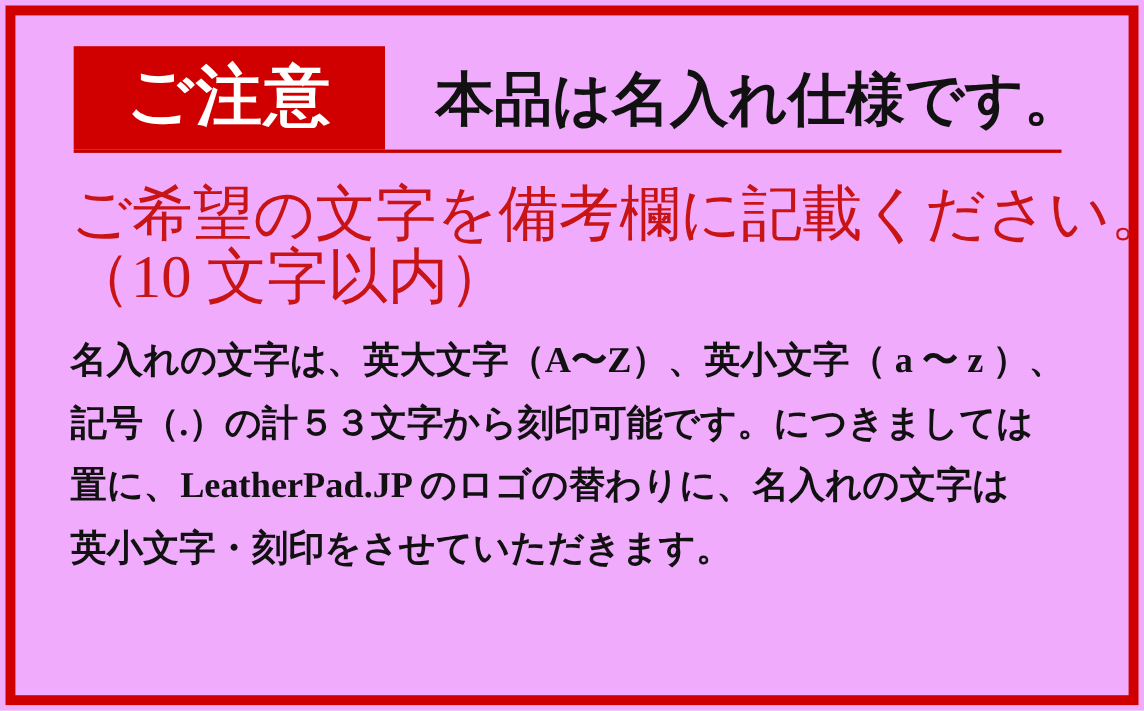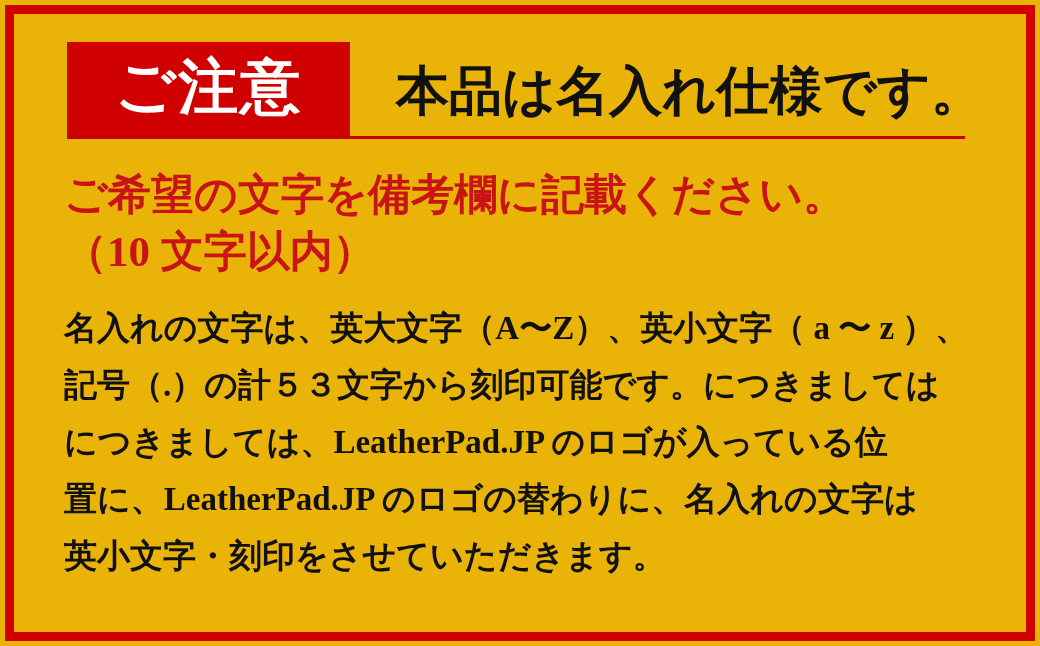--- a/index.html
+++ b/index.html
@@ -108,22 +108,22 @@
   }
 
   
   #highlight-block {
     position: absolute;
     left: 64px;
     top: 166px;
     width: 920px;
     color: #c81414;
     font-family: "Liberation Serif", "DejaVu Serif", serif;
-    font-weight: bold;
-    font-size: 43px;
+    font-weight: normal;
+    font-size: 55px;
     line-height: 57px;
     letter-spacing: 0px;
     white-space: nowrap;
   }
   .highlight-line { display: block; }
 
   
   #body-block {
     position: absolute;
     left: 64px;
@@ -134,21 +134,21 @@
     font-weight: bold;
     font-size: 33px;
     line-height: 57px;
     white-space: nowrap;
   }
   .body-line { display: block; }
 </style>
 </head>
 <body>
 
-<div id="notice-card" style="background: #eab308;">
+<div id="notice-card" style="background: #f0abfc;">
 
   <div id="notice-frame" style="border-color: rgb(208, 0, 0);"></div>
 
   <div id="content">
 
     <div id="header-row">
 
       <div id="attention-badge" style="background: rgb(208, 0, 0);">
         <span id="attention-badge-label">ご注意</span>
       </div>
@@ -162,19 +162,18 @@
     <div id="header-rule" style="background: rgb(194, 0, 0);"></div>
 
     <div id="highlight-block" style="color: rgb(200, 20, 20);">
       <span class="highlight-line">ご希望の文字を備考欄に記載ください。</span>
       <span class="highlight-line">（10 文字以内）</span>
     </div>
 
     <div id="body-block" style="color: rgb(17, 17, 17);">
       <span class="body-line">名入れの文字は、英大文字（A〜Z）、英小文字（ a 〜 z ）、</span>
       <span class="body-line">記号（.）の計５３文字から刻印可能です。につきましては</span>
-      <span class="body-line">につきましては、LeatherPad.JP のロゴが入っている位</span>
       <span class="body-line">置に、LeatherPad.JP のロゴの替わりに、名入れの文字は</span>
       <span class="body-line">英小文字・刻印をさせていただきます。</span>
     </div>
 
   </div>
 </div>
 
 </body></html>

